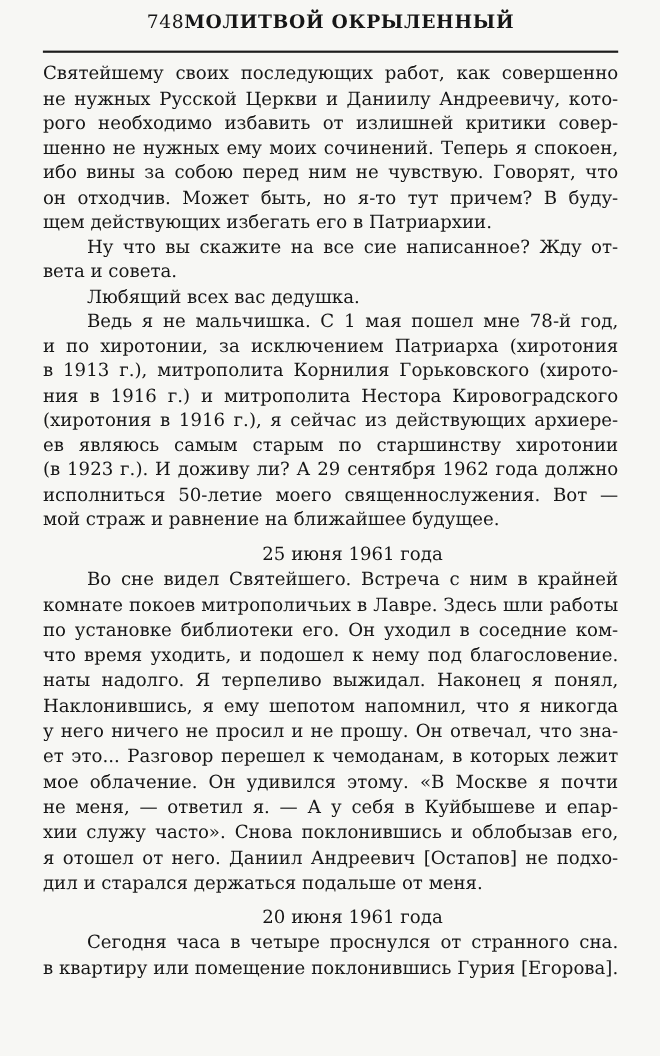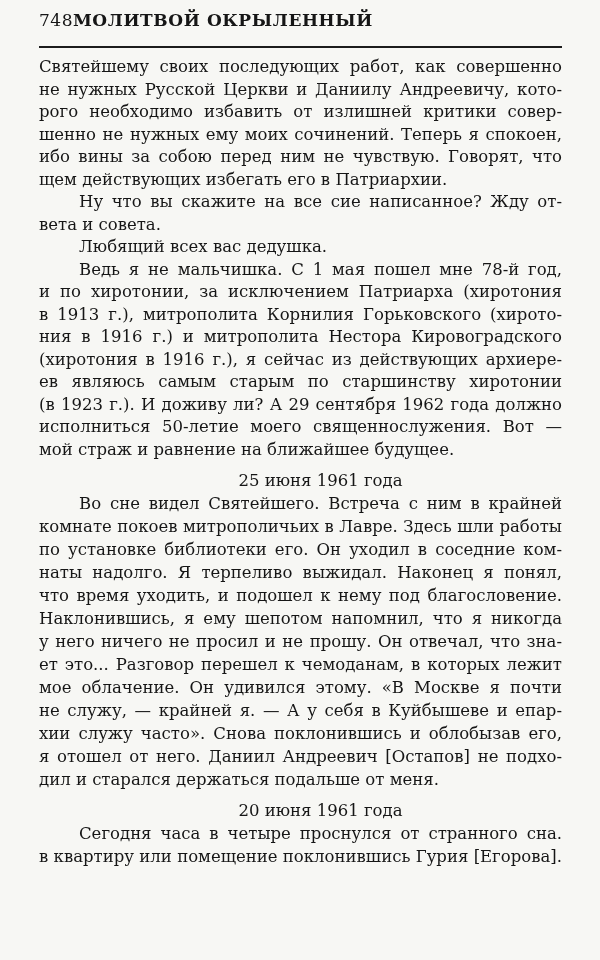--- a/index.html
+++ b/index.html
@@ -11,21 +11,21 @@
   .page {
     position: relative;
     width: 600px; height: 960px;
     overflow: hidden;
     color: #161616;
   }
   .page-header {
     position: absolute;
     left: 39px; right: 38px; top: 10px;
     display: flex;
-    justify-content: flex-start;
+    justify-content: center;
     align-items: baseline;
   }
   .page-number {
     font-size: 17px;
     letter-spacing: 0.5px;
   }
   .running-title {
     font-size: 17px;
     font-weight: bold;
     letter-spacing: 0.6px;
@@ -76,46 +76,47 @@
     <span class="running-title">МОЛИТВОЙ ОКРЫЛЕННЫЙ</span>
   </header>
   <div class="header-rule"></div>
   <main class="text-area">
       <div class="block italic">
         <div class="line">Святейшему своих последующих работ, как совершенно</div>
         <div class="line">не нужных Русской Церкви и Даниилу Андреевичу, кото-</div>
         <div class="line">рого необходимо избавить от излишней критики совер-</div>
         <div class="line">шенно не нужных ему моих сочинений. Теперь я спокоен,</div>
         <div class="line">ибо вины за собою перед ним не чувствую. Говорят, что</div>
+        <div class="line">он отходчив. Может быть, но я-то тут причем? В буду-</div>
         <div class="line para-end">щем действующих избегать его в Патриархии.</div>
         <div class="line indent">Ну что вы скажите на все сие написанное? Жду от-</div>
         <div class="line para-end">вета и совета.</div>
         <div class="line para-end indent">Любящий всех вас дедушка.</div>
         <div class="line indent">Ведь я не мальчишка. С 1 мая пошел мне 78-й год,</div>
         <div class="line">и по хиротонии, за исключением Патриарха (хиротония</div>
         <div class="line">в 1913 г.), митрополита Корнилия Горьковского (хирото-</div>
         <div class="line">ния в 1916 г.) и митрополита Нестора Кировоградского</div>
         <div class="line">(хиротония в 1916 г.), я сейчас из действующих архиере-</div>
         <div class="line">ев являюсь самым старым по старшинству хиротонии</div>
         <div class="line">(в 1923 г.). И доживу ли? А 29 сентября 1962 года должно</div>
         <div class="line">исполниться 50-летие моего священнослужения. Вот —</div>
         <div class="line para-end">мой страж и равнение на ближайшее будущее.</div>
       </div>
       <div class="date-heading">25 июня 1961 года</div>
       <div class="block regular">
         <div class="line indent">Во сне видел Святейшего. Встреча с ним в крайней</div>
         <div class="line">комнате покоев митрополичьих в Лавре. Здесь шли работы</div>
         <div class="line">по установке библиотеки его. Он уходил в соседние ком-</div>
+        <div class="line">что время уходить, и подошел к нему под благословение.</div>
         <div class="line">наты надолго. Я терпеливо выжидал. Наконец я понял,</div>
-        <div class="line">что время уходить, и подошел к нему под благословение.</div>
         <div class="line">Наклонившись, я ему шепотом напомнил, что я никогда</div>
         <div class="line">у него ничего не просил и не прошу. Он отвечал, что зна-</div>
         <div class="line">ет это... Разговор перешел к чемоданам, в которых лежит</div>
         <div class="line">мое облачение. Он удивился этому. «В Москве я почти уже</div>
-        <div class="line">не служу, — крайней я. — А у себя в Куйбышеве и епар-</div>
+        <div class="line">не меня, — ответил я. — А у себя в Куйбышеве и епар-</div>
         <div class="line">хии служу часто». Снова поклонившись и облобызав его,</div>
         <div class="line">я отошел от него. Даниил Андреевич [Остапов] не подхо-</div>
         <div class="line para-end">дил и старался держаться подальше от меня.</div>
       </div>
       <div class="date-heading">20 июня 1961 года</div>
       <div class="block regular">
         <div class="line indent">Сегодня часа в четыре проснулся от странного сна.</div>
         <div class="line">в квартиру или помещение поклонившись Гурия [Егорова].</div>
       </div>
     </main>

